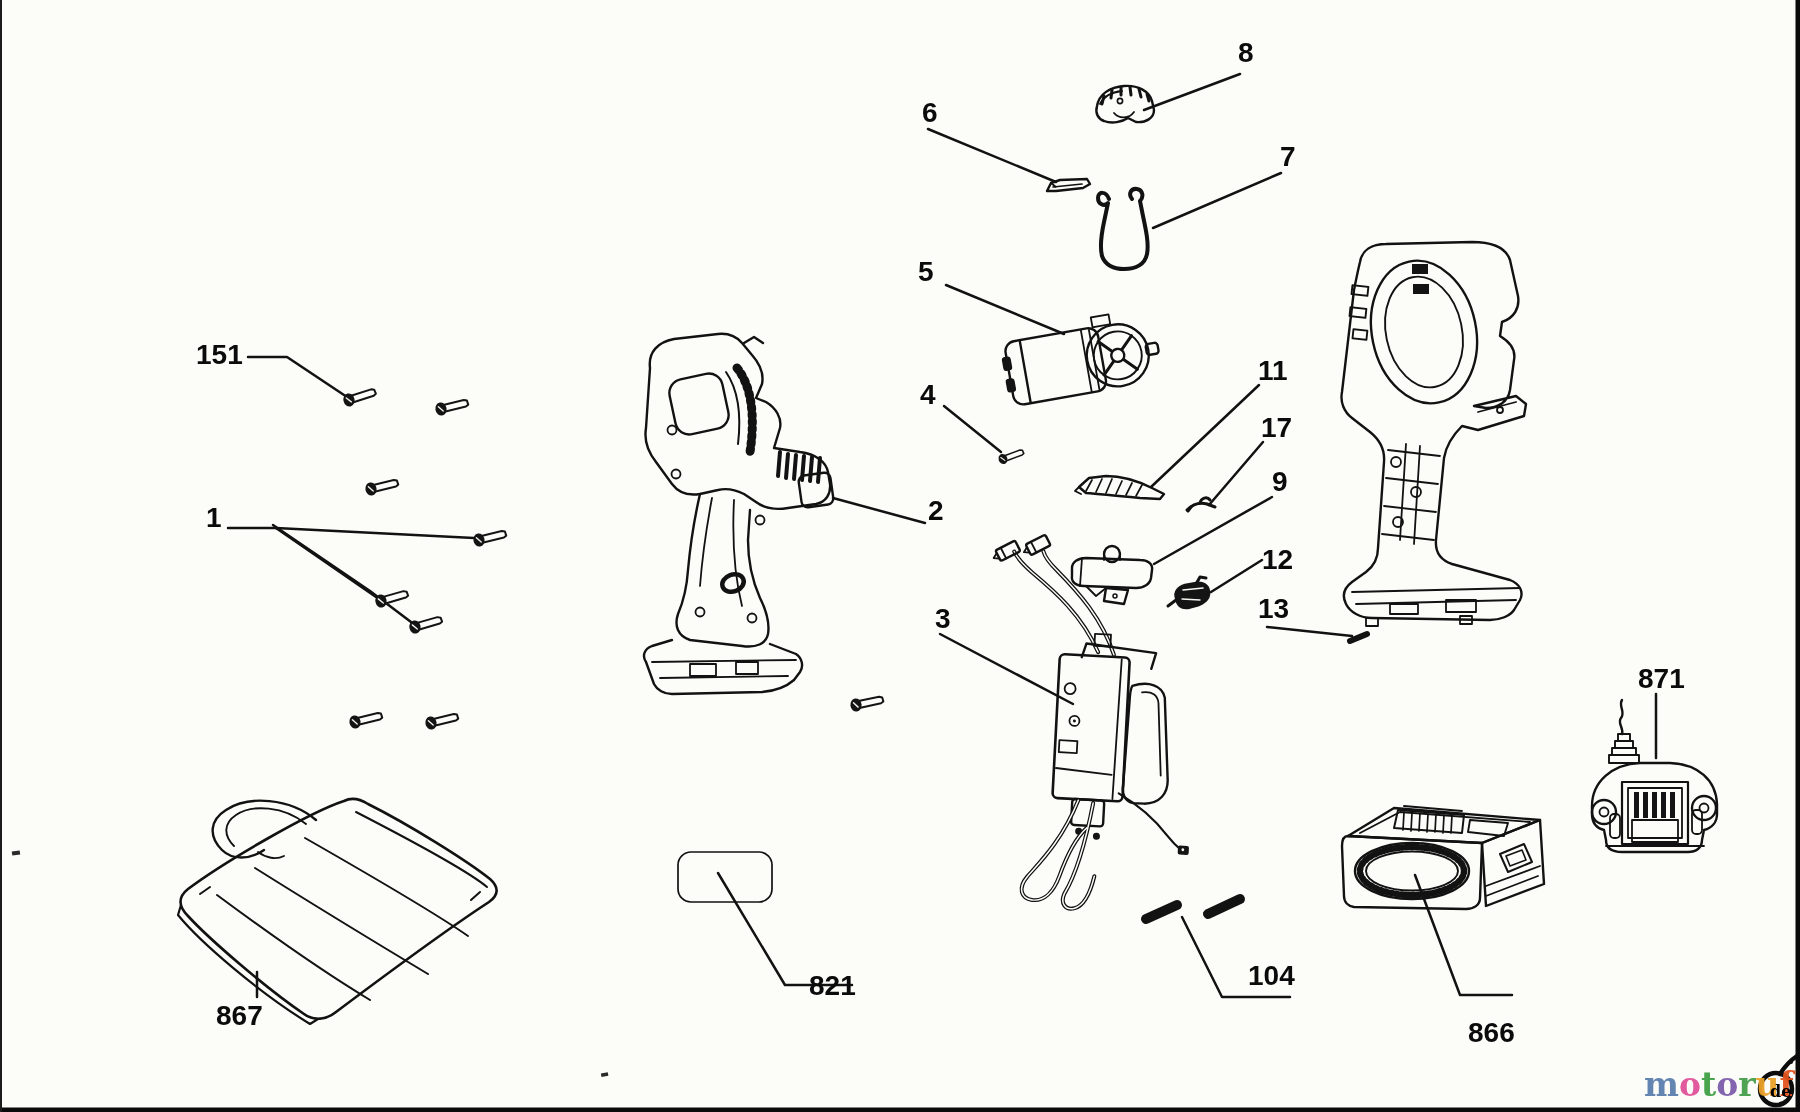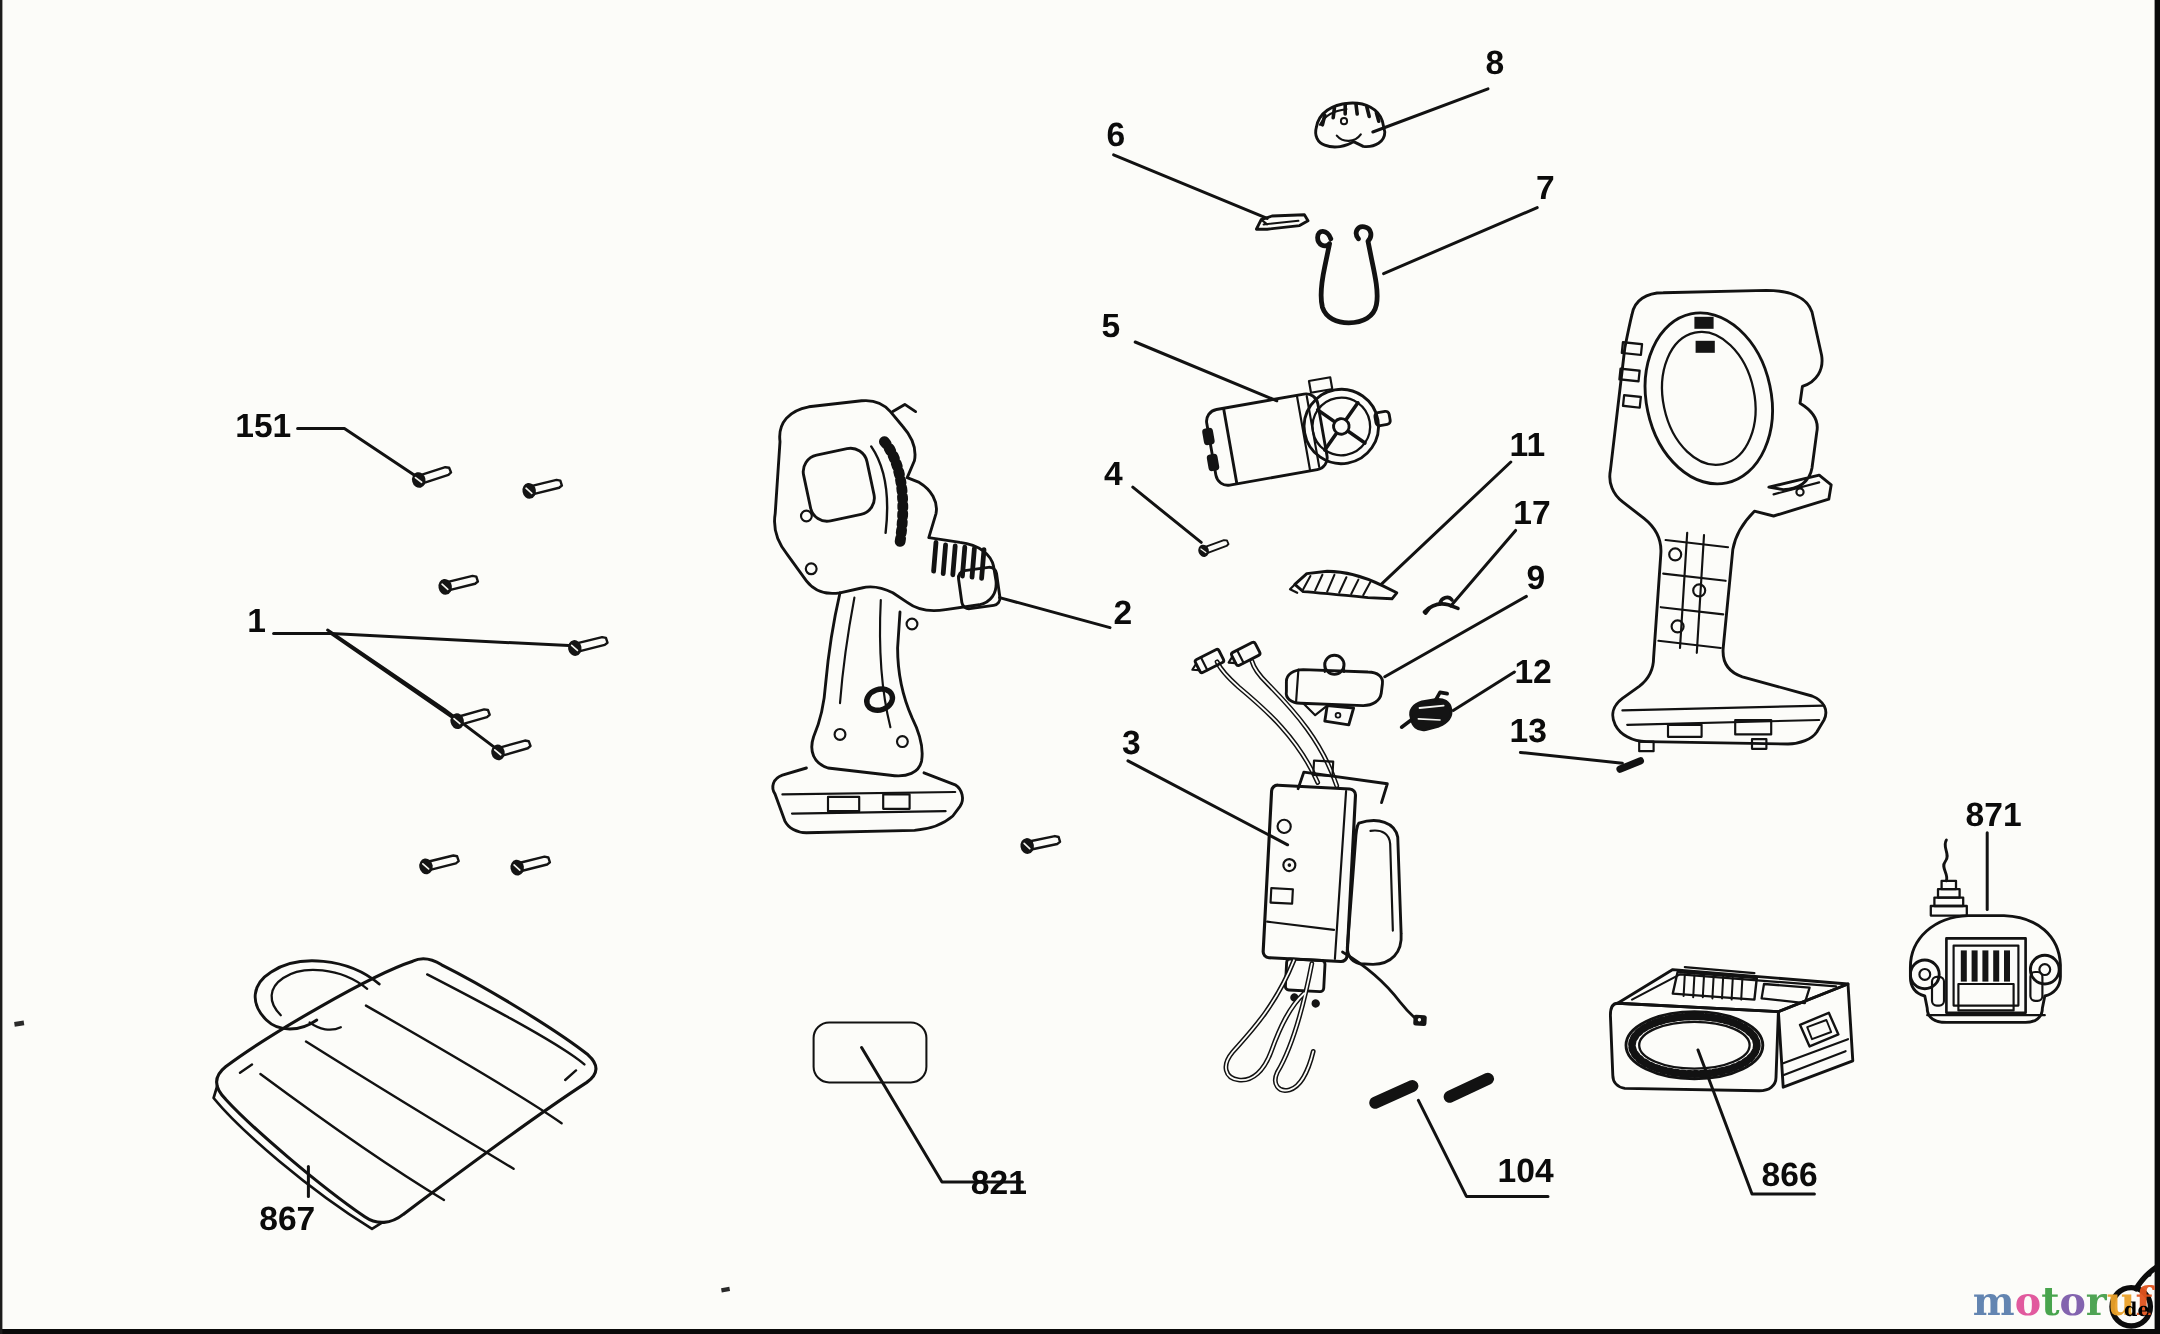--- a/index.html
+++ b/index.html
@@ -408,21 +408,21 @@
   <div class="callout" style="left:922px;top:99px">6</div>
   <div class="callout" style="left:1280px;top:143px">7</div>
   <div class="callout" style="left:1238px;top:39px">8</div>
   <div class="callout" style="left:1272px;top:468px">9</div>
   <div class="callout" style="left:1261px;top:414px">17</div>
   <div class="callout" style="left:1258px;top:357px">11</div>
   <div class="callout" style="left:1262px;top:546px">12</div>
   <div class="callout" style="left:1258px;top:595px">13</div>
   <div class="callout" style="left:1248px;top:962px">104</div>
   <div class="callout" style="left:809px;top:972px">821</div>
-  <div class="callout" style="left:1468px;top:965px">866</div>
+  <div class="callout" style="left:1468px;top:1019px">866</div>
   <div class="callout" style="left:216px;top:1002px">867</div>
   <div class="callout" style="left:1638px;top:665px">871</div>
 
   <div class="logo">
     <span style="color: rgb(91, 127, 174);">m</span><span style="color: rgb(224, 82, 154);">o</span><span style="color: rgb(63, 160, 68);">t</span><span style="color: rgb(125, 92, 171);">o</span><span style="color: rgb(70, 160, 76);">r</span><span style="color: rgb(236, 162, 41);">u</span><span style="color: rgb(226, 84, 30);">f</span>
   </div>
   <div class="logo-de">de</div>
 
 </div>
 

